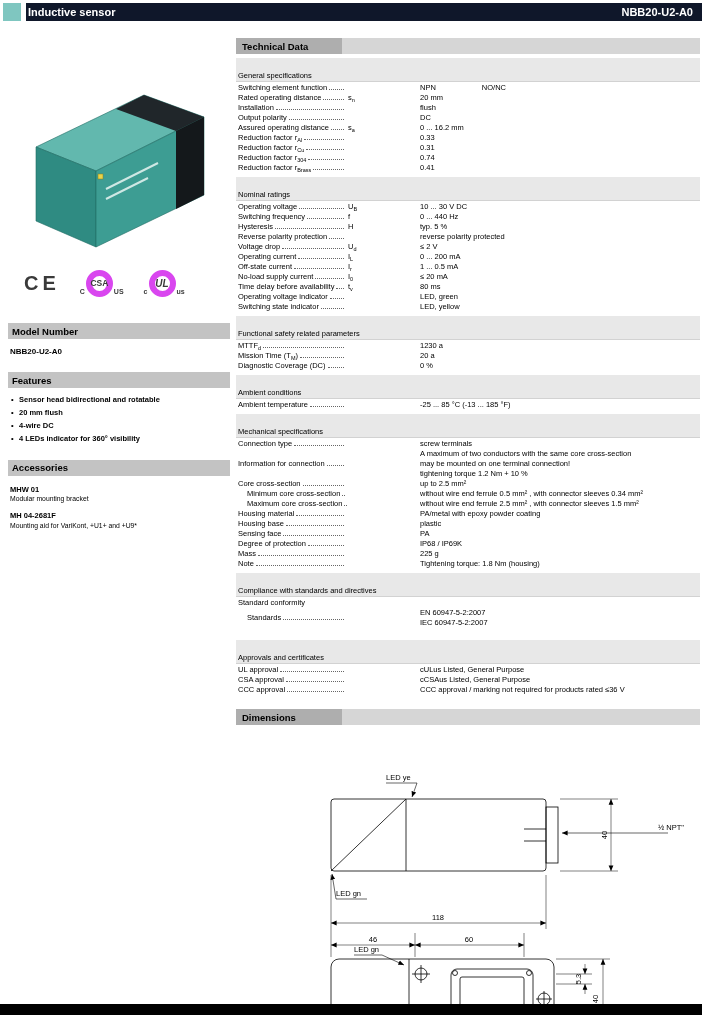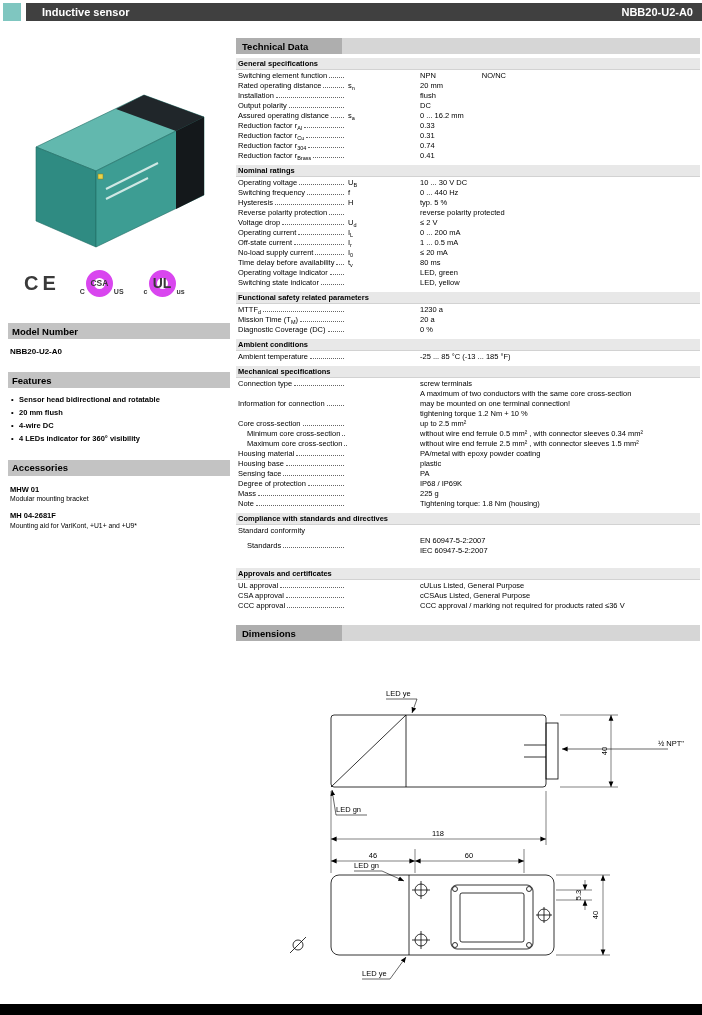--- a/index.html
+++ b/index.html
@@ -1,42 +1,42 @@
 <!DOCTYPE html>
 <html><head>
 <meta charset="utf-8">
 <style>
   *{margin:0;padding:0;box-sizing:border-box}
   html,body{background:#fff}
   body{width:702px;height:1015px;font-family:"Liberation Sans",sans-serif;color:#000;position:relative;overflow:hidden}
   .topbar{display:flex;align-items:flex-start;gap:5px;padding:3px 0 0 3px}
   .topbar .sq{width:18px;height:18px;background:#7fc6c0}
-  .topbar .bar{flex:1;height:18px;background:#404040;color:#fff;font-weight:bold;font-size:11px;display:flex;align-items:center;justify-content:space-between;padding:0 9px 0 16px}
+  .topbar .bar{flex:1;height:18px;background:#0f172a;color:#fff;font-weight:bold;font-size:11px;display:flex;align-items:center;justify-content:space-between;padding:0 9px 0 2px}
   .content{display:flex;padding:0 2px 0 8px;margin-top:14px}
   .leftcol{width:222px;flex:none}
   .rightcol{flex:1;margin-left:6px;margin-top:3px;min-width:0}
   .photo{height:224px;position:relative}
   .certs{display:flex;align-items:center;gap:20px;height:48px;padding-left:16px}
   .ce{font-size:20px;font-weight:bold;letter-spacing:4px;color:#3a3a3a}
   .mark{display:flex;align-items:flex-end;gap:1px;color:#3a3a3a}
-  .circle{display:inline-flex;align-items:center;justify-content:center;width:27px;height:27px;border:8px solid #d946ef;border-radius:50%;font-size:8.5px;font-weight:bold}
-  .ul-circle{font-size:14px}
+  .circle{display:inline-flex;align-items:center;justify-content:center;width:27px;height:27px;border:6px solid #d946ef;border-radius:50%;font-size:8.5px;font-weight:bold}
+  .ul-circle{font-style:italic;font-size:10px}
   .side{font-size:7px;font-weight:bold;padding-bottom:2px}
   .secbar{background:#c3c3c3;font-weight:bold;font-size:9.5px;padding:2.5px 4px;margin-top:16px}
   .model{font-weight:bold;font-size:8px;margin:8px 0 0 2px}
   .features{list-style:none;margin-top:7px}
   .features li{font-weight:bold;font-size:7.5px;line-height:9.5px;padding-left:11px;position:relative;margin-bottom:3.5px;max-width:160px}
   .features li::before{content:"\2022";position:absolute;left:3px}
   .acc-item{margin-top:9px;padding-left:2px}
   .acc-name{font-weight:bold;font-size:7.5px}
   .acc-desc{font-size:6.8px;margin-top:1.5px}
   .titlebar{font-weight:bold;font-size:9.5px;padding:2.5px 6px;background:linear-gradient(to right,#aeaeae 106px,#d6d6d6 106px)}
   .titlebar.dim{margin-top:14px}
   .techtable{margin-top:3px}
-  .group-heading{font-weight:bold;font-size:7.5px;line-height:10px;margin:4px 0 1px 0;background:#e8e8e8;padding:1px 2px 0 2px;border-bottom:1px solid #d2d2d2}
+  .group-heading{font-weight:normal;font-size:7.5px;line-height:10px;margin:4px 0 1px 0;background:#e8e8e8;padding:13px 2px 0 2px;border-bottom:1px solid #d2d2d2}
   .group.gapped{margin-top:12px}
   .spec-row{display:flex;align-items:center;font-size:7.5px;line-height:10px;padding:0 2px}
   .lblwrap{flex:1 1 auto;display:flex;min-width:0}
   .lbl{white-space:nowrap}
   .dots{flex:1 1 4px;min-width:3px;border-bottom:1px dotted #666;margin:0 2px;height:7px}
   .sym{flex:0 0 74px;padding-left:2px}
   .val{flex:0 0 278px}
   .val .v2{display:inline-block;margin-left:46px}
   sub{font-size:5.5px;vertical-align:baseline;position:relative;top:1.5px}
   .drawing{margin-top:6px}

